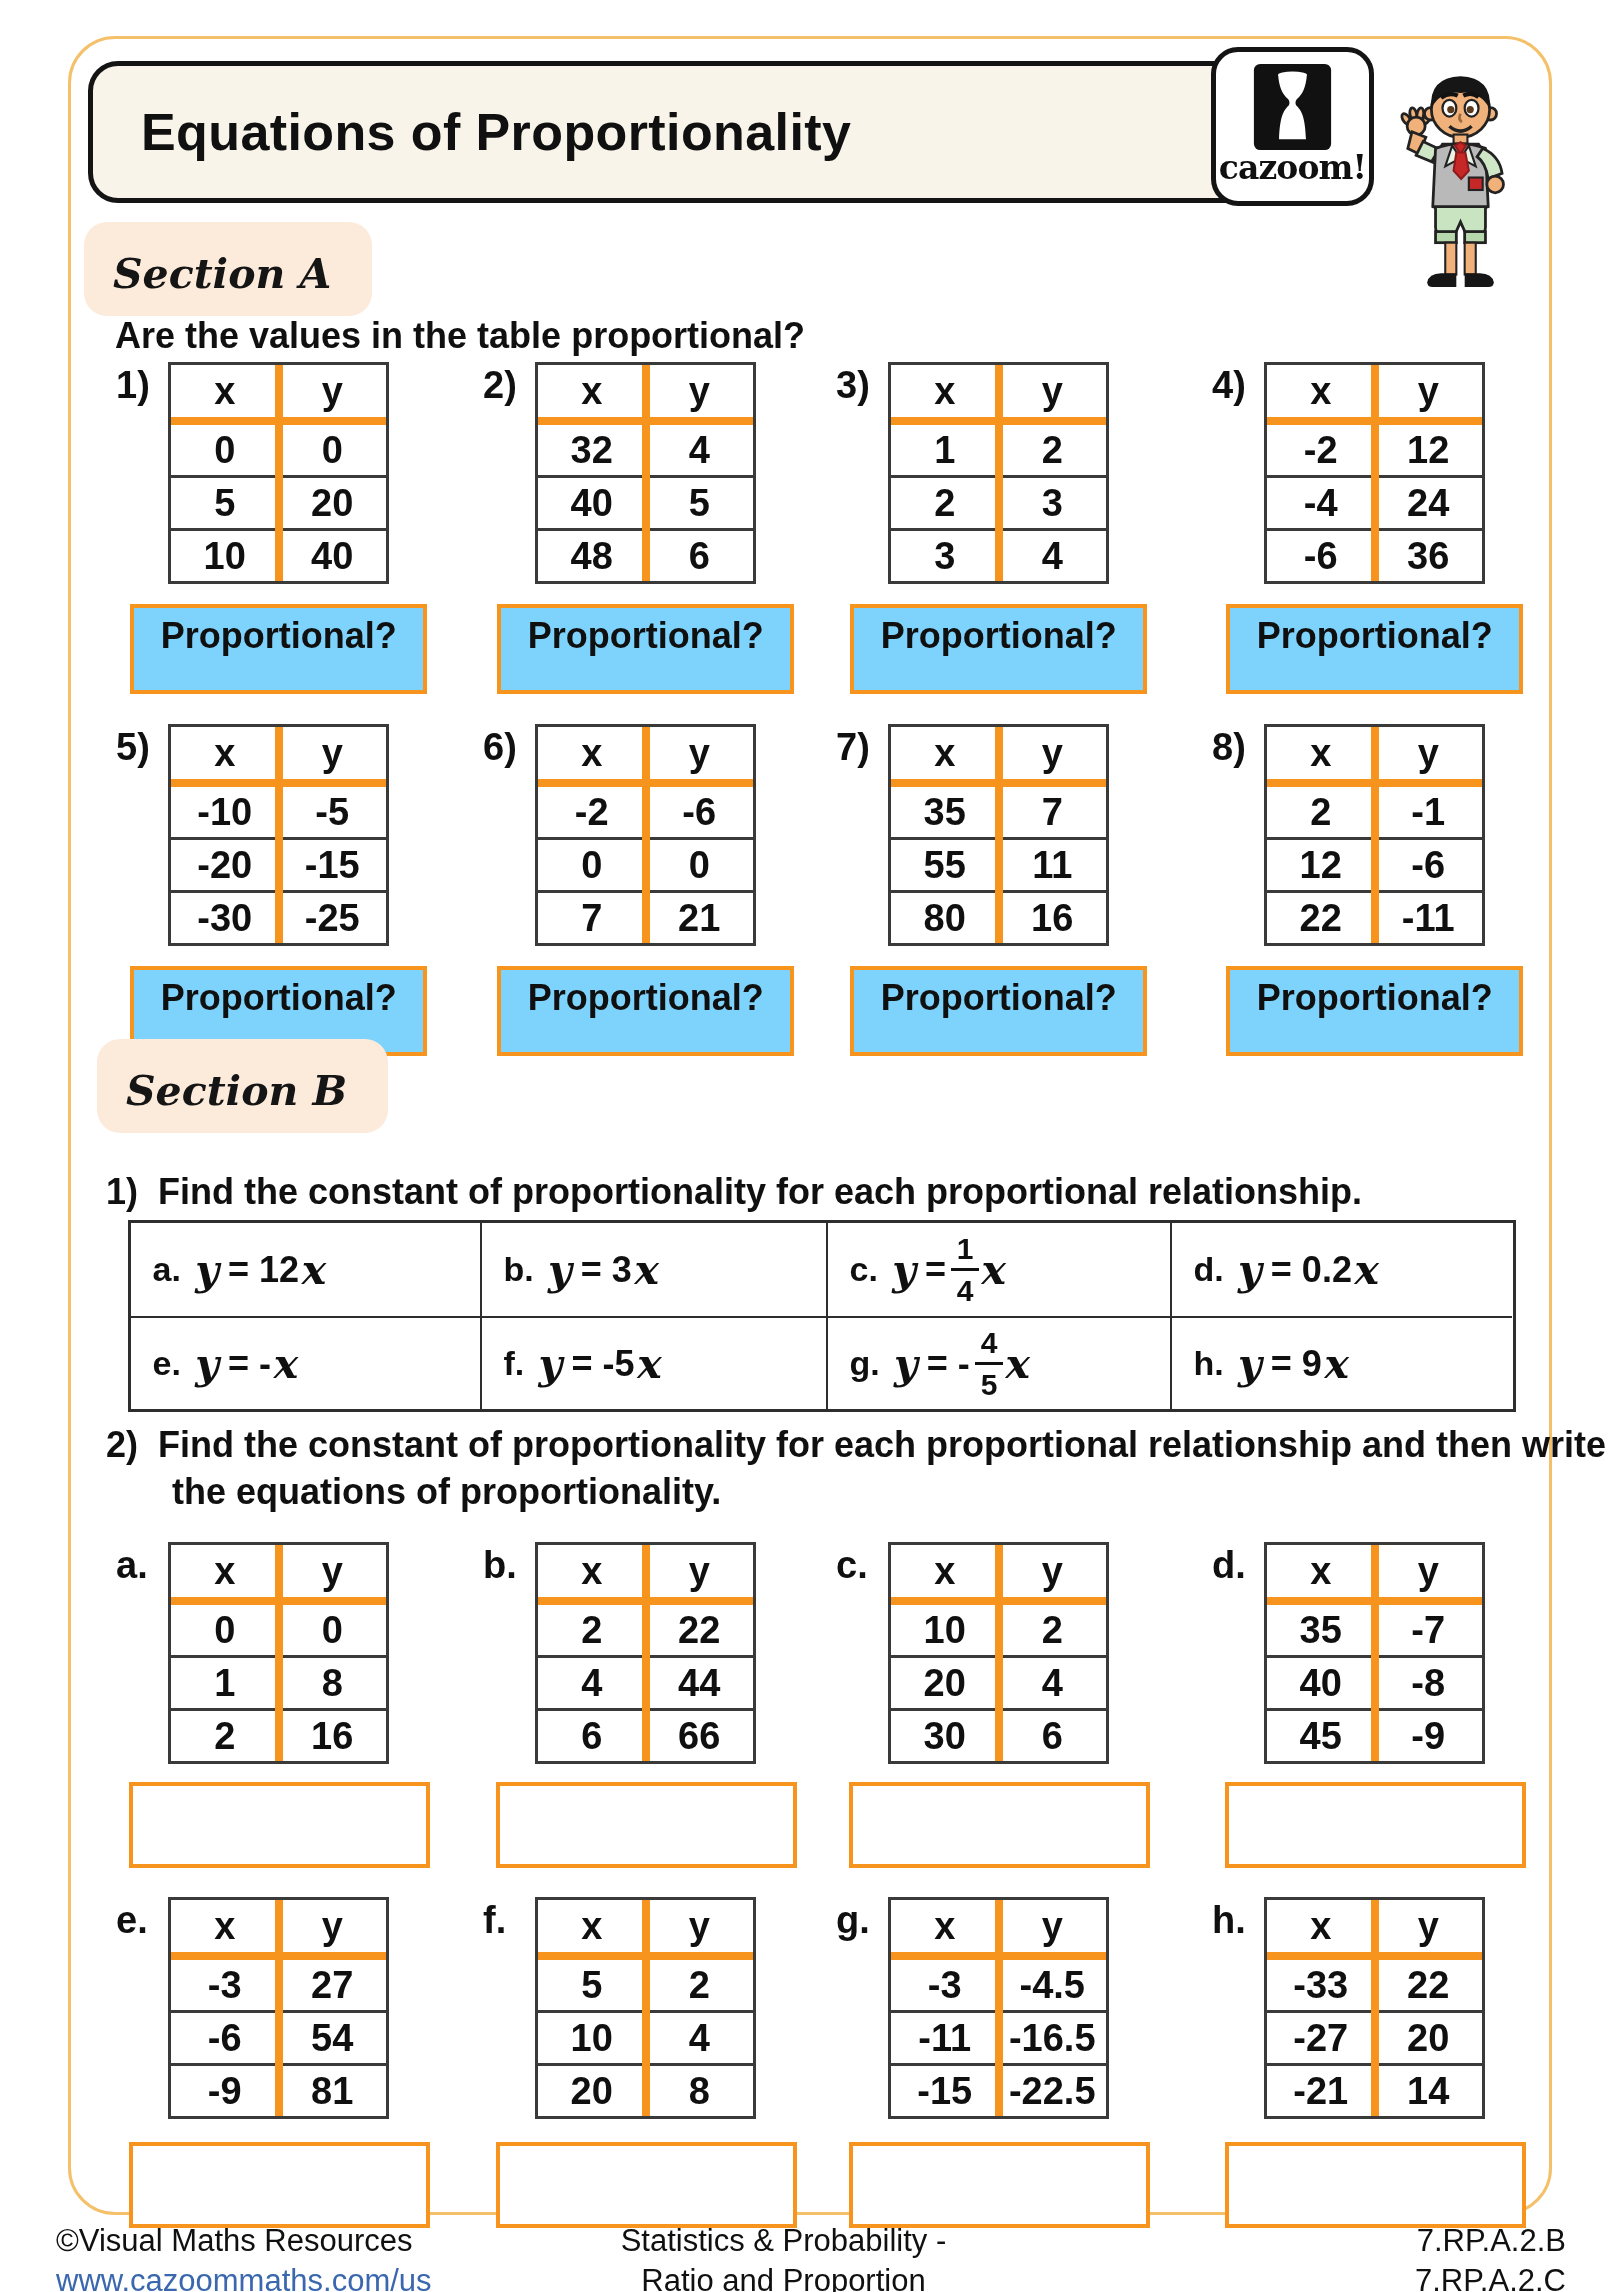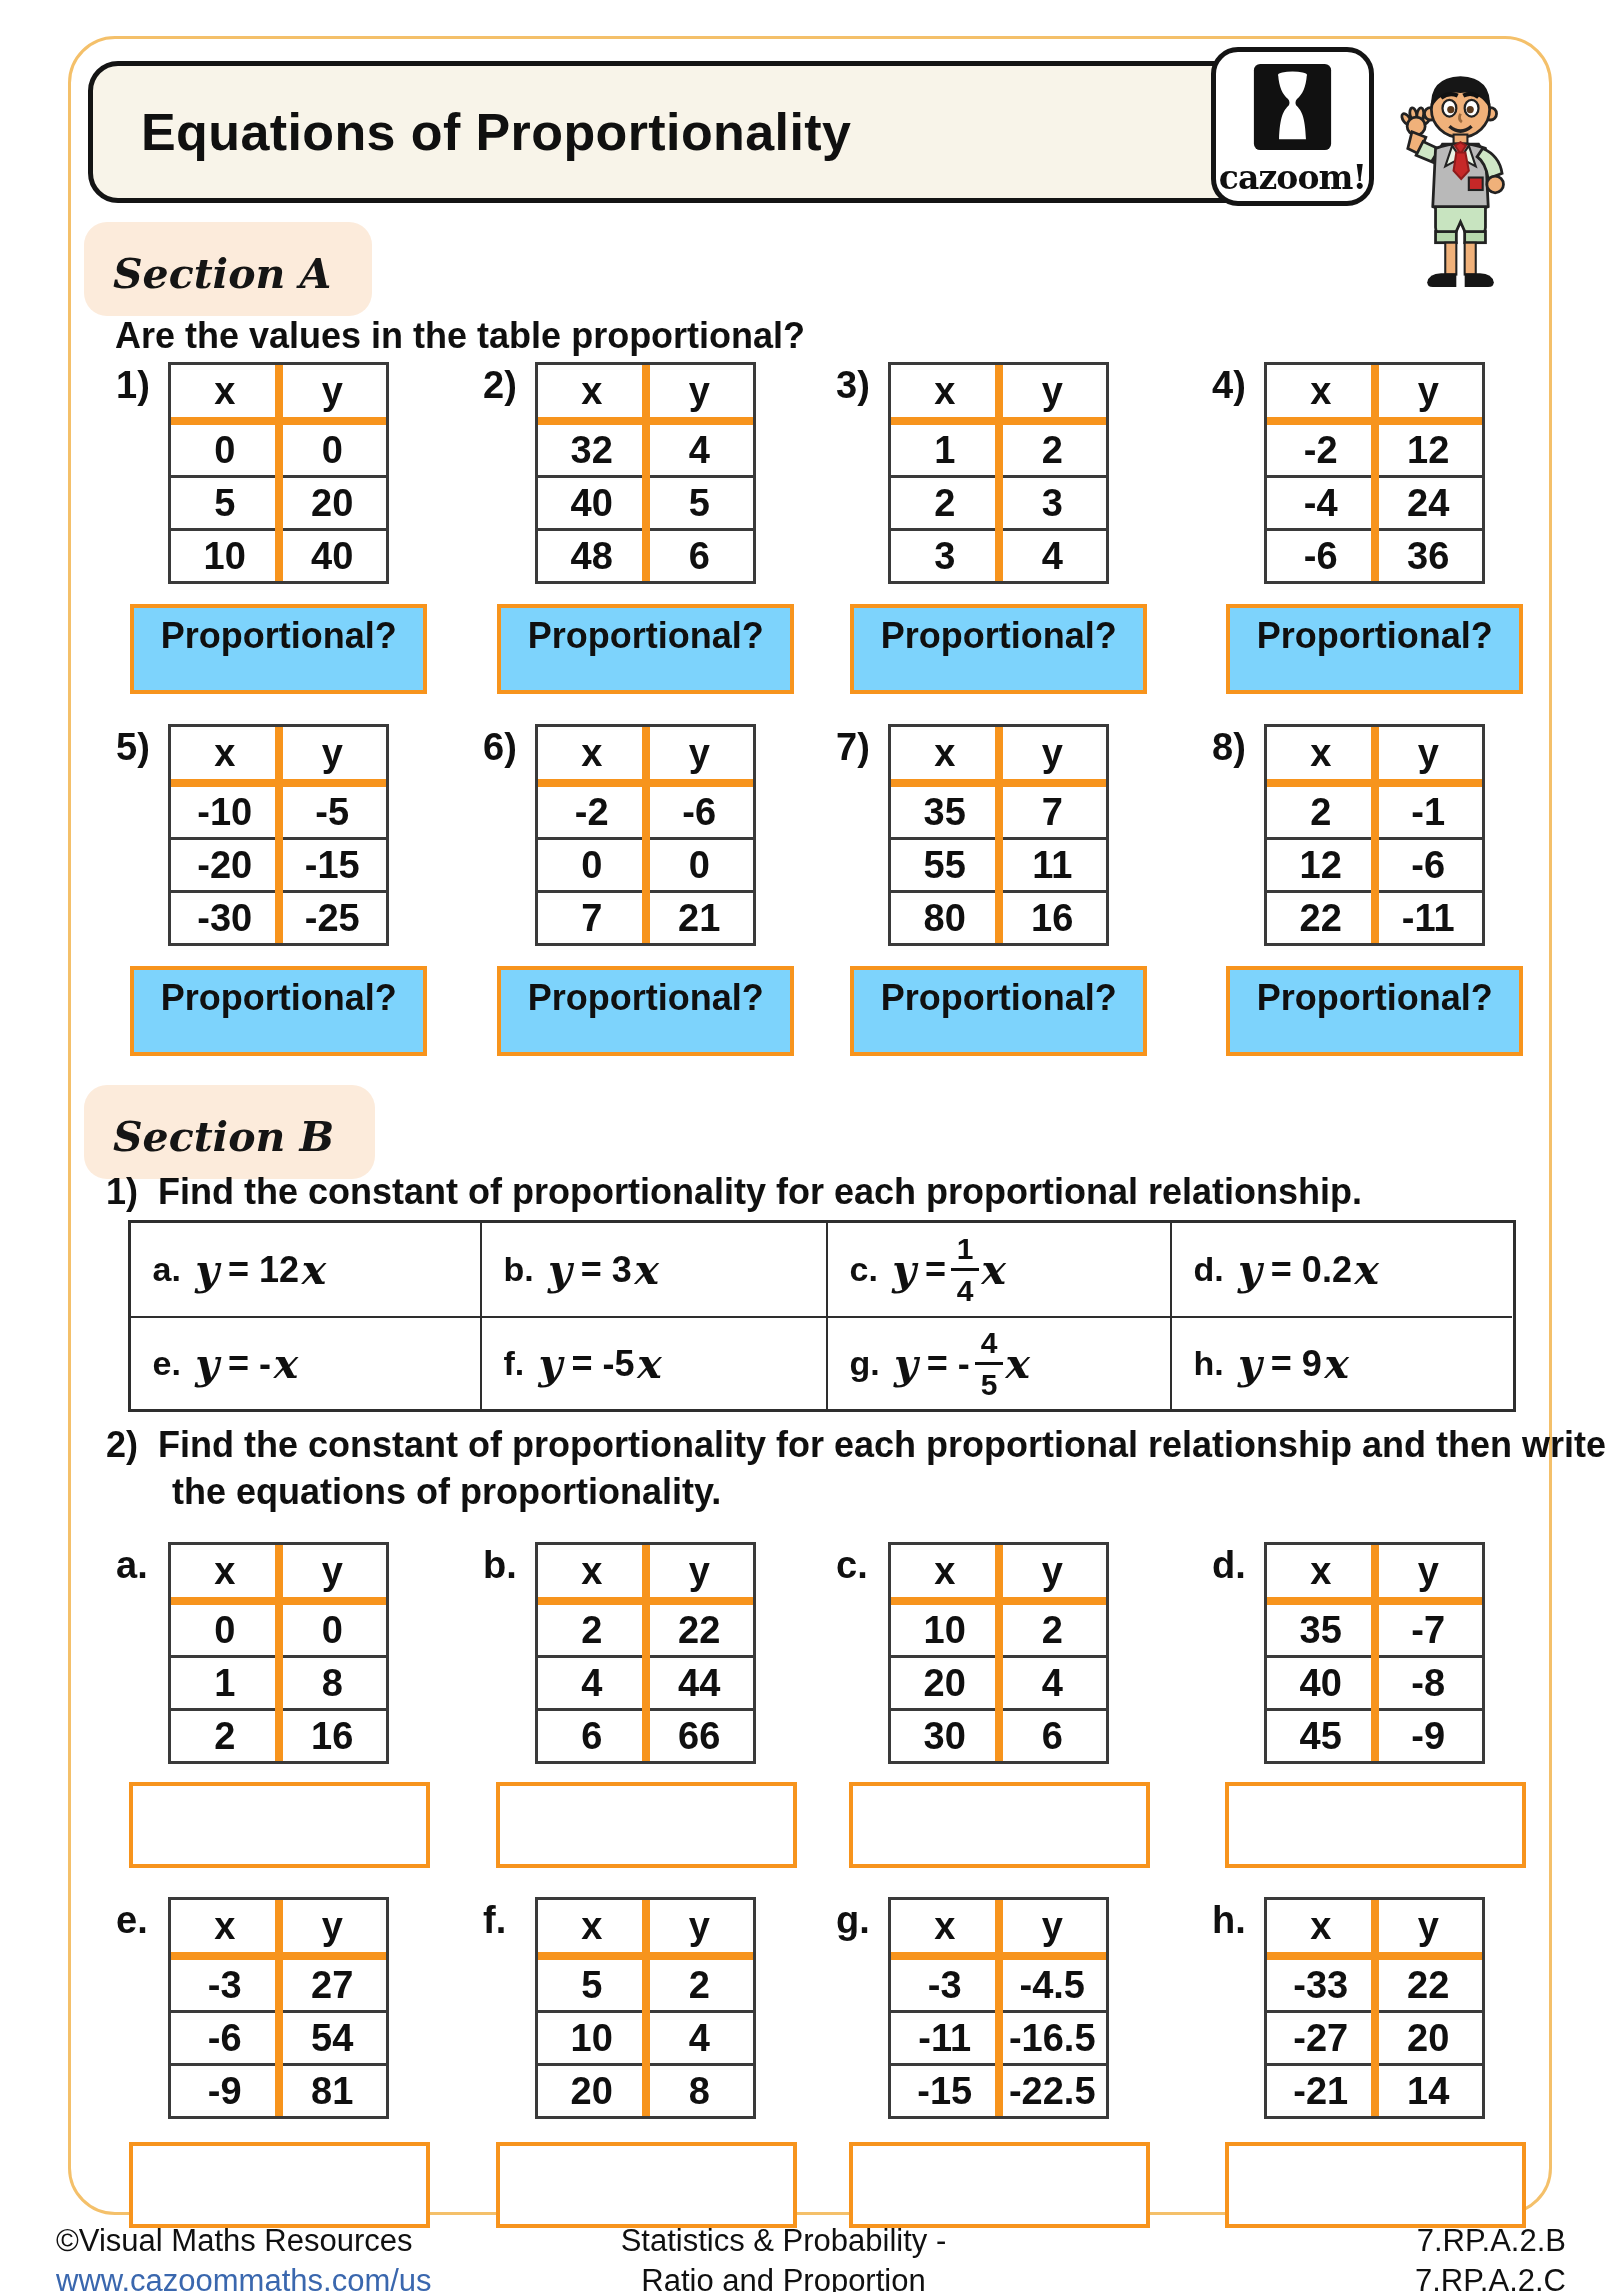--- a/index.html
+++ b/index.html
@@ -23,21 +23,21 @@
     background:#F8F4E9;border:5.4px solid #141414;border-radius:30px;
     display:flex;align-items:center;padding-left:48px;z-index:1;
   }
   .title-box h1{margin:0;font-size:52px;font-weight:700;letter-spacing:0.4px;}
   .logo-box{
     position:absolute;left:1211px;top:47px;width:163px;height:159px;box-sizing:border-box;
     background:#ffffff;border:5.4px solid #141414;border-radius:27px;z-index:2;
     display:flex;flex-direction:column;align-items:center;justify-content:flex-start;padding-top:10.7px;
   }
   .logo-mark{display:block;}
-  .logo-text{font-family:"DejaVu Serif",serif;font-weight:800;font-size:33px;letter-spacing:-0.9px;line-height:1;margin-top:10px;}
+  .logo-text{font-family:"DejaVu Serif",serif;font-weight:800;font-size:33px;letter-spacing:-0.9px;line-height:1;margin-top:0;}
   .character{position:absolute;left:1377px;top:68px;z-index:3;}
   
   .section-label{
     position:absolute;left:84px;background:#FCEBDB;border-radius:23px;
     padding:28px 41px 18px 29px;font-family:"DejaVu Serif",serif;
     font-style:italic;font-weight:700;font-size:41px;color:#151515;
   }
   .prompt{position:absolute;font-size:36px;font-weight:700;display:flex;}
   .q-line-num{width:52px;flex:none;}
   
@@ -402,21 +402,21 @@
                   <div class="xy-cell">22</div>
                   <div class="xy-cell">-11</div>
                 </div>
               </div>
           </div>
         </div>
         <div class="prop-box">Proportional?</div>
       </div>
     </div>
 
-  <div class="section-label" style="top:1085px;">Section B</div>
+  <div class="section-label" style="top:1039px;margin-left:13px;">Section B</div>
 
   <div class="prompt" style="left:106px;top:1171px;">
     <span class="q-line-num">1)</span>
     <span>Find the constant of proportionality for each proportional relationship.</span>
   </div>
 
   <div class="eq-grid">
 
       <div class="eq-cell">
         <span class="eq-letter">a.</span>

